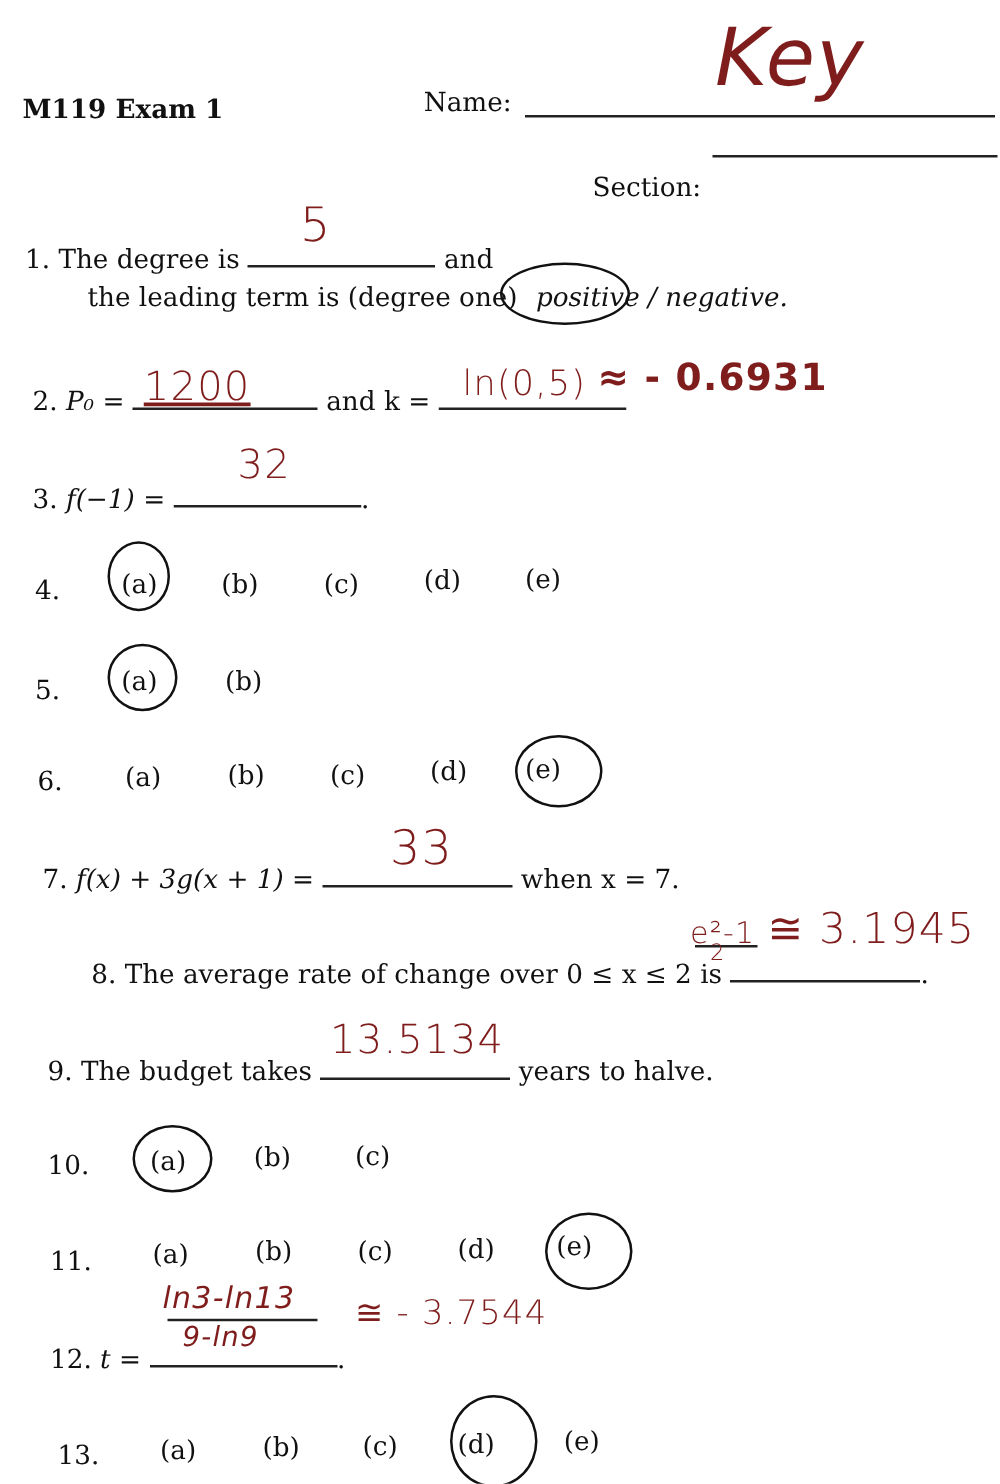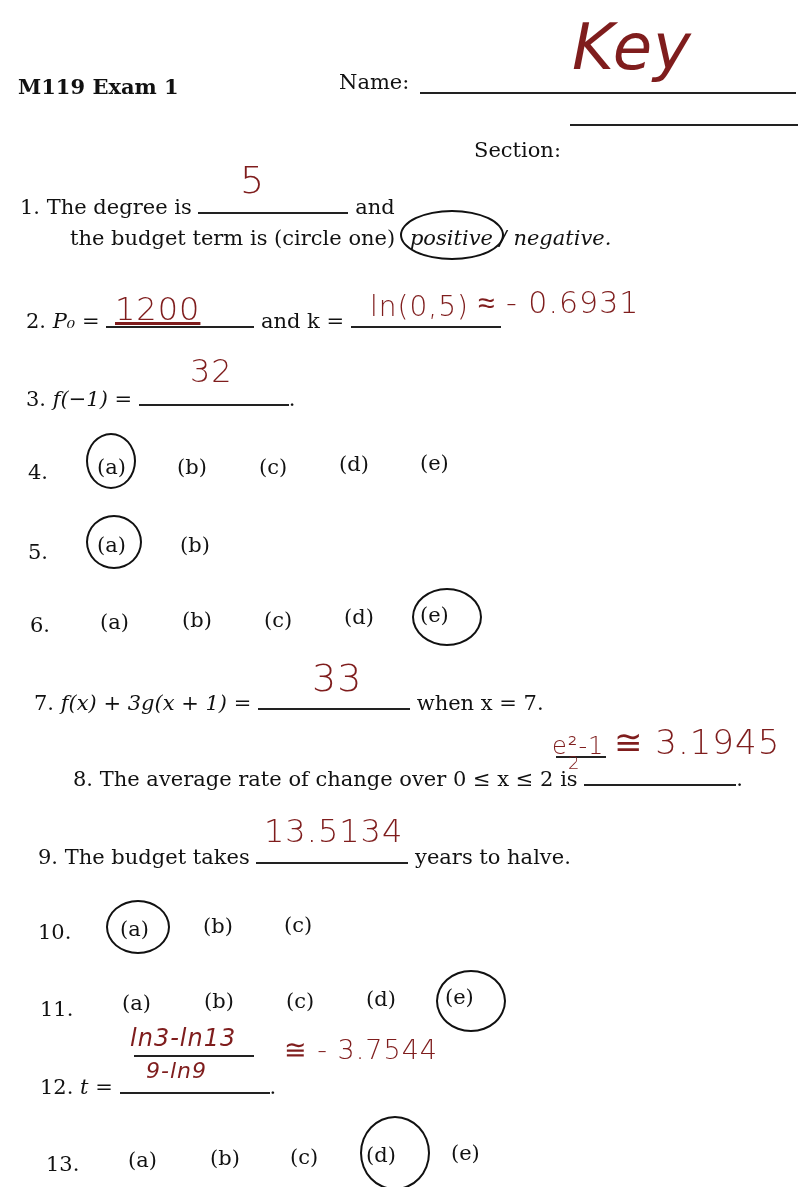--- a/index.html
+++ b/index.html
@@ -32,37 +32,37 @@
 <div class="abs" style="left:570px; top:104px; width:228px; height:20px; border-bottom:2px solid #222;"></div>
 
 <div class="abs" style="left:20px; top:190px;">
   <span>1.</span>
   <span>The degree is</span>
   <span class="blank" style="width:150px;"></span>
   <span>and</span>
 </div>
 <div class="abs hand" style="left:240px; top:158px; font-size:38px;">5</div>
 <div class="abs" style="left:70px; top:226px;">
-  <span>the budget term is (circle one)</span>
+  <span>the leading term is (degree one)</span>
   <span class="ital" style="margin-left:8px;">positive</span>
   <span class="ital">/</span>
   <span class="ital">negative.</span>
 </div>
 <div class="circle" style="left:400px; top:210px; width:100px; height:46px;"></div>
 
 <div class="abs" style="left:26px; top:304px;">
   <span>2.</span>
   <span class="ital">P₀ =</span>
   <span class="blank" style="width:148px;"></span>
   <span>and k =</span>
   <span class="blank" style="width:150px;"></span>
 </div>
 <div class="abs hand" style="left:115px; top:290px; font-size:32px;text-decoration:underline;">1200</div>
 <div class="abs hand" style="left:370px; top:290px; font-size:28px;">ln(0,5)</div>
-<div class="abs hand" style="left:478px; top:285px; font-size:30px;">≈ - 0.6931</div>
+<div class="abs hand" style="left:478px; top:285px; font-size:30px;font-weight:bold;">≈ - 0.6931</div>
 
 <div class="abs" style="left:26px; top:382px;">
   <span>3.</span>
   <span class="ital">f(−1) =</span>
   <span class="blank" style="width:150px;"></span><span>.</span>
 </div>
 <div class="abs hand" style="left:190px; top:352px; font-size:32px;">32</div>
 
 <div class="abs" style="left:28px; top:460px;">4.</div>
 <div class="opt" style="left:97px; top:455px;">(a)</div>

